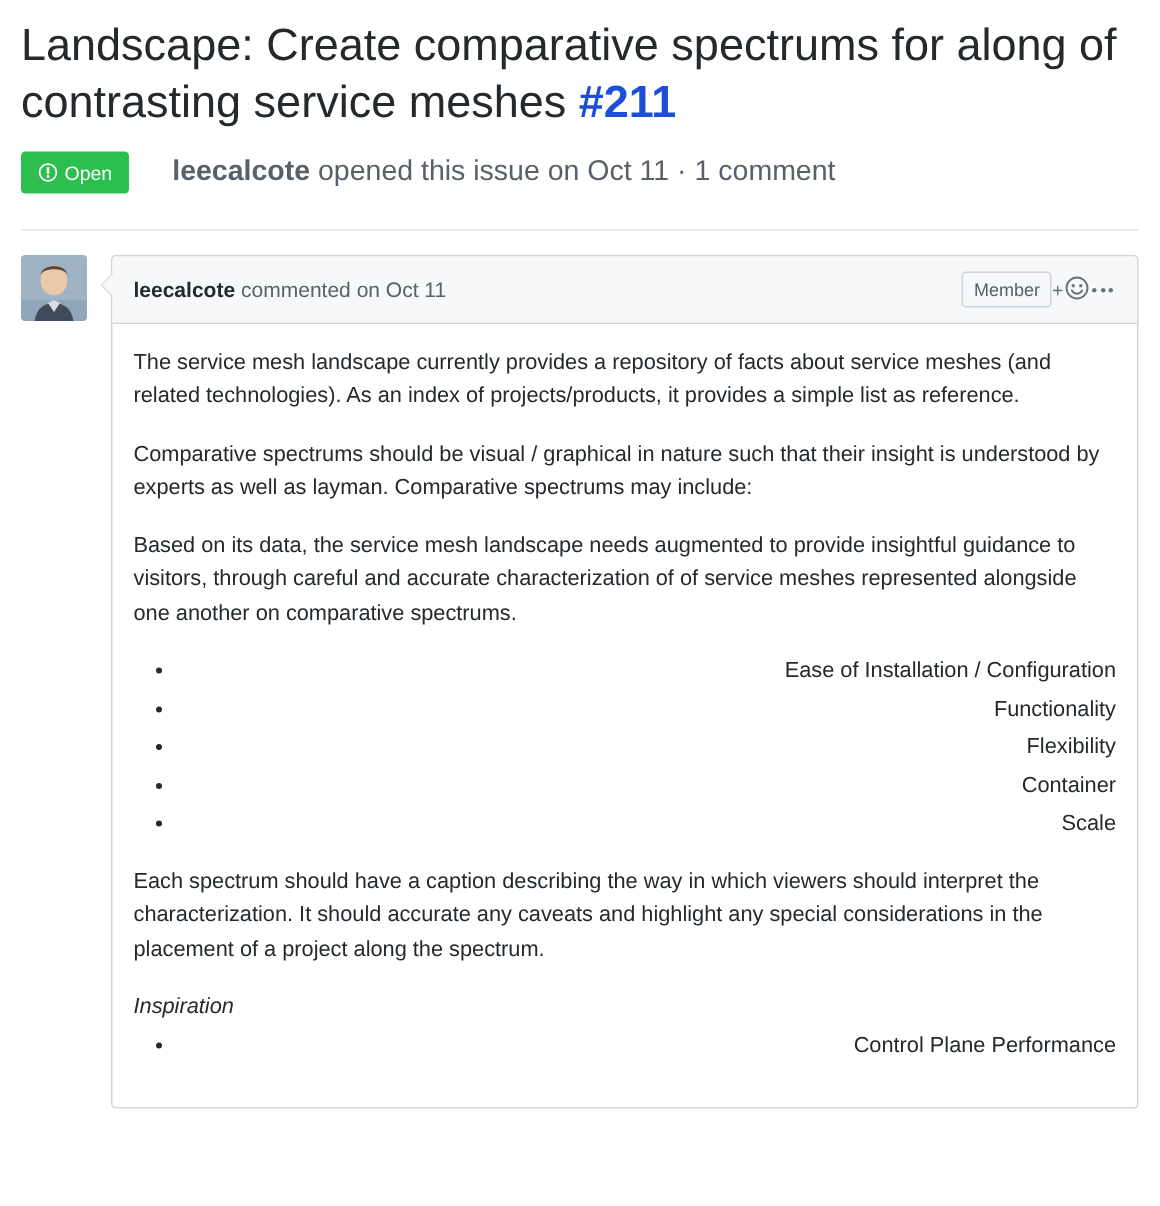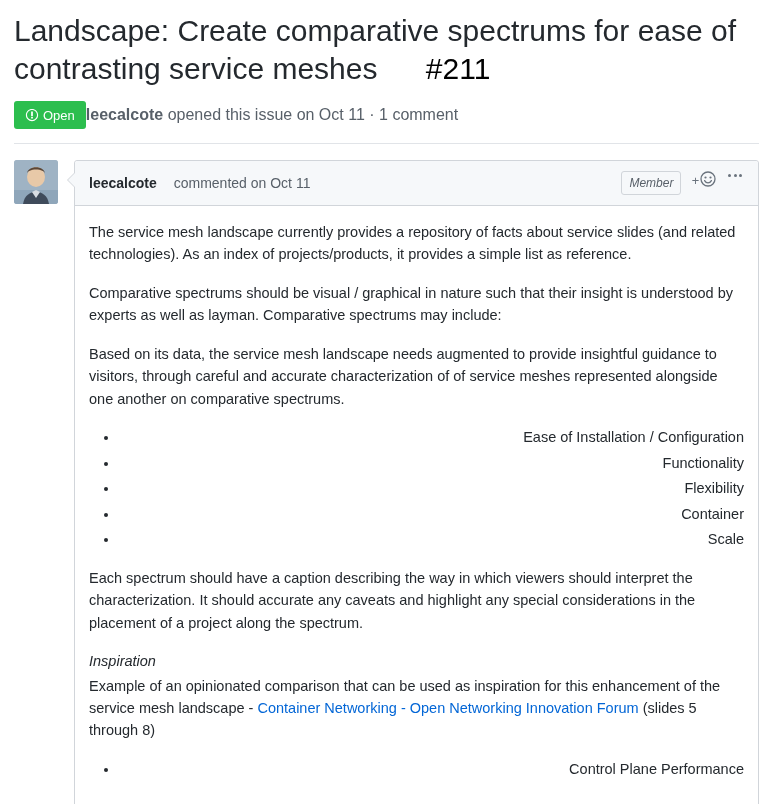--- a/index.html
+++ b/index.html
@@ -22,47 +22,48 @@
   
   .issue-title {
     font-size: 30px;
     line-height: 1.25;
     font-weight: 400;
     color: #24292e;
     margin: 4px 0 0 0;
     word-wrap: break-word;
   }
   .issue-number {
-    color: #000000;
-    font-weight: 400;
-    margin-left: 40px;
+    color: #1d4ed8;
+    font-weight: 700;
   }
   
   .meta-row {
     display: flex;
     align-items: center;
     margin-top: 14px;
-    padding-bottom: 14px;
+    padding-bottom: 24px;
     border-bottom: 1px solid #e1e4e8;
+    gap: 17px;
   }
   .state-badge {
     display: inline-flex;
     align-items: center;
     gap: 4px;
     background: #2cbe4e;
     color: #ffffff;
     font-size: 13px;
     line-height: 1;
     padding: 7px 11px;
     border-radius: 3px;
     font-weight: 500;
   }
   .state-badge svg { display: block; }
   .meta-text {
-    font-size: 16px;
+    margin-left: 12px;
+    font-size: 19px;
     color: #586069;
     line-height: 1.4;
   }
   .meta-text .author {
     color: #586069;
     font-weight: 600;
   }
   
   .comment-wrap {
     display: flex;
@@ -114,28 +115,26 @@
     display: flex;
     align-items: center;
     font-size: 14px;
     color: #586069;
   }
   .comment-header .author {
     font-weight: 600;
     color: #24292e;
   }
   .comment-header .action {
-    margin-left: 17px;
+    margin-left: 4px;
   }
   .header-right {
     margin-left: auto;
     display: flex;
-    align-items: flex-start;
-    gap: 10px;
-    font-style: italic;
+    align-items: center;
   }
   .role-badge {
     border: 1px solid #d1d5da;
     border-radius: 3px;
     padding: 2px 7px;
     font-size: 12px;
     color: #586069;
     background: #f6f8fa;
     line-height: 18px;
   }
@@ -185,21 +184,21 @@
     color: #0366d6;
     text-decoration: none;
   }
 </style>
 </head>
 <body>
 
 <div class="page">
 
   <h1 class="issue-title">
-    <span>Landscape: Create comparative spectrums for ease of contrasting service meshes</span>
+    <span>Landscape: Create comparative spectrums for along of contrasting service meshes</span>
     <span class="issue-number">#211</span>
   </h1>
 
   <div class="meta-row">
     <span class="state-badge">
       <span>
         <svg width="14" height="14" viewBox="0 0 14 16" aria-hidden="true">
           <path fill="#ffffff" d="M7 2.3c3.14 0 5.7 2.56 5.7 5.7s-2.56 5.7-5.7 5.7A5.71 5.71 0 0 1 1.3 8c0-3.14 2.56-5.7 5.7-5.7zM7 1C3.14 1 0 4.14 0 8s3.14 7 7 7 7-3.14 7-7-3.14-7-7-7zm1 3H6v5h2V4zm0 6H6v2h2v-2z"></path>
         </svg>
       </span>
@@ -242,40 +241,37 @@
           </span>
           <span class="kebab">
             <i></i>
             <i></i>
             <i></i>
           </span>
         </span>
       </div>
 
       <div class="comment-body">
-        <p>The service mesh landscape currently provides a repository of facts about service slides (and related technologies). As an index of projects/products, it provides a simple list as reference.</p>
+        <p>The service mesh landscape currently provides a repository of facts about service meshes (and related technologies). As an index of projects/products, it provides a simple list as reference.</p>
         <p>Comparative spectrums should be visual / graphical in nature such that their insight is understood by experts as well as layman. Comparative spectrums may include:</p>
         <p>Based on its data, the service mesh landscape needs augmented to provide insightful guidance to visitors, through careful and accurate characterization of of service meshes represented alongside one another on comparative spectrums.</p>
 
         <ul>
           <li>Ease of Installation / Configuration</li>
           <li>Functionality</li>
           <li>Flexibility</li>
           <li>Container</li>
           <li>Scale</li>
         </ul>
 
         <p>Each spectrum should have a caption describing the way in which viewers should interpret the characterization. It should accurate any caveats and highlight any special considerations in the placement of a project along the spectrum.</p>
 
         <p class="tight-p">
           <em>Inspiration</em>
         </p>
-        <p>
-          <span>Example of an opinionated comparison that can be used as inspiration for this enhancement of the service mesh landscape - </span><a class="link" href="#">Container Networking - Open Networking Innovation Forum</a><span> (slides 5 through 8)</span>
-        </p>
 
 
         <ul>
           <li>Control Plane Performance</li>
 
         </ul>
       </div>
     </div>
   </div>
 </div>

